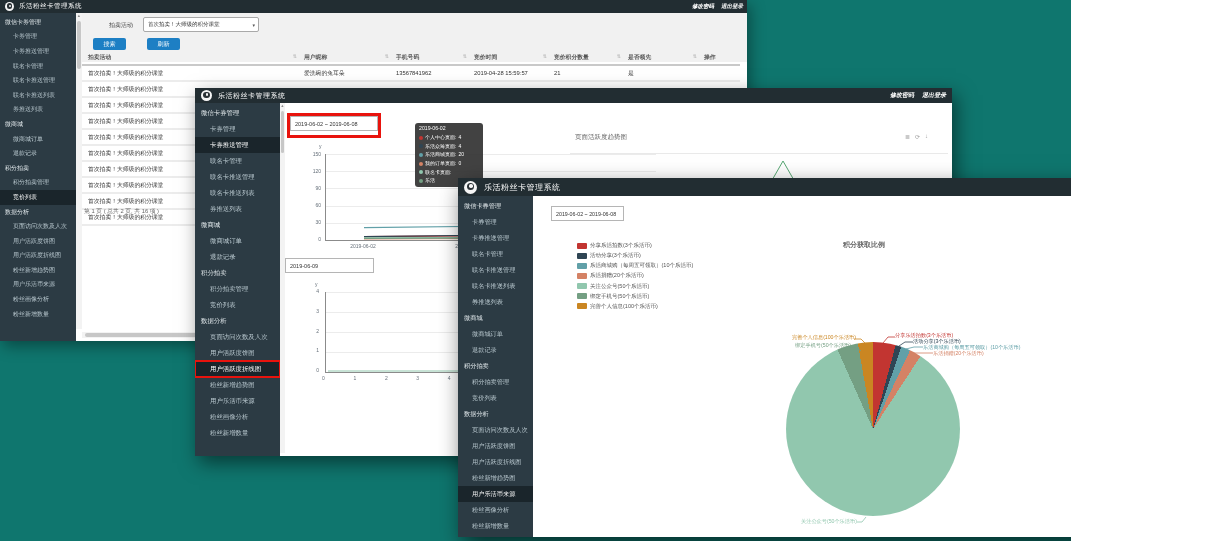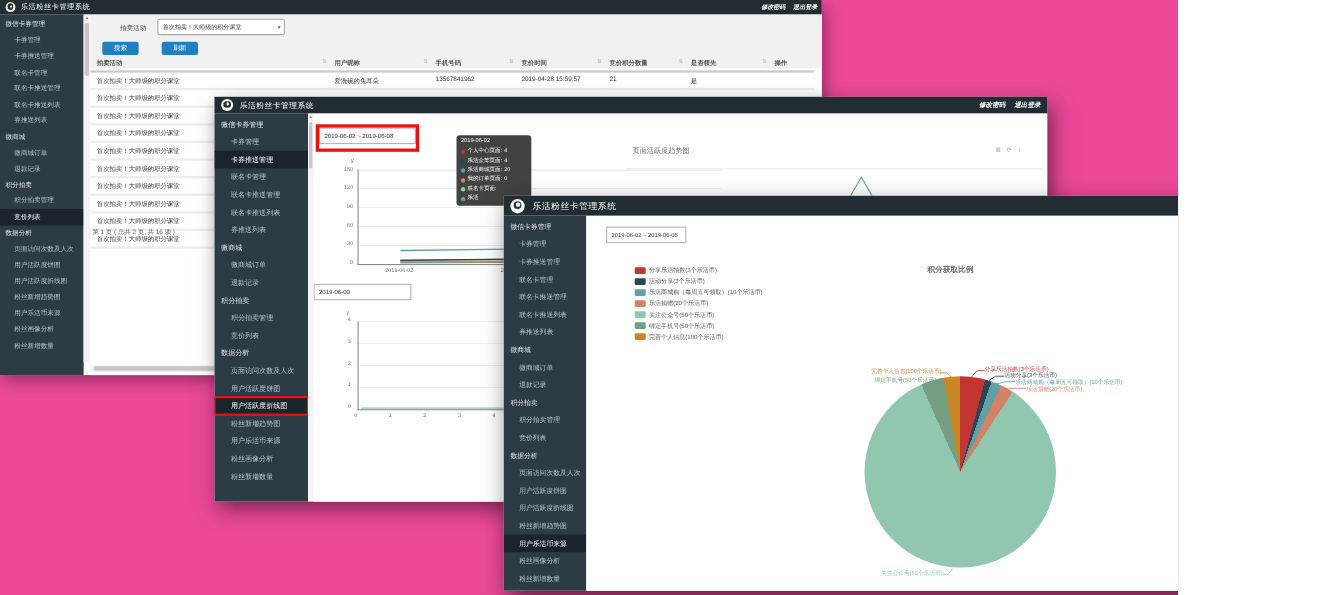--- a/index.html
+++ b/index.html
@@ -1,17 +1,17 @@
 <!DOCTYPE html>
 <html><head>
 <meta charset="utf-8">
 <style>
   html,body{margin:0;padding:0;background:#fff}
   body{width:1216px;height:541px;overflow:hidden;font-family:"Liberation Sans","DejaVu Sans",sans-serif}
-  .stage{position:relative;width:1071px;height:541px;overflow:hidden;background:#ec4899}
+  .stage{position:relative;width:1071px;height:541px;overflow:hidden;background:#0f766e}
   .win{position:absolute;background:#fff}
   .win-back{left:0;top:0;width:747px;height:341px;z-index:1;box-shadow:3px 5px 14px rgba(0,0,0,.38)}
   .win-mid{left:195px;top:88px;width:757px;height:368px;z-index:2;box-shadow:4px 7px 18px rgba(0,0,0,.5)}
   .win-front{left:458px;top:178px;width:758px;height:359px;z-index:3;box-shadow:5px 9px 22px rgba(0,0,0,.62)}
   
   .bar{position:absolute;left:0;top:0;right:0;background:#222d32;display:flex;align-items:center;z-index:4}
   .wb .bar{height:13px}.wm .bar{height:15px}.wf .bar{height:18px}
   .logo{border-radius:50%;background:#f6f6f6;position:relative;flex:none}
   .wb .logo{width:9px;height:9px;margin:0 5px 0 5px}
   .wm .logo{width:11px;height:11px;margin:0 6px 0 6px}

